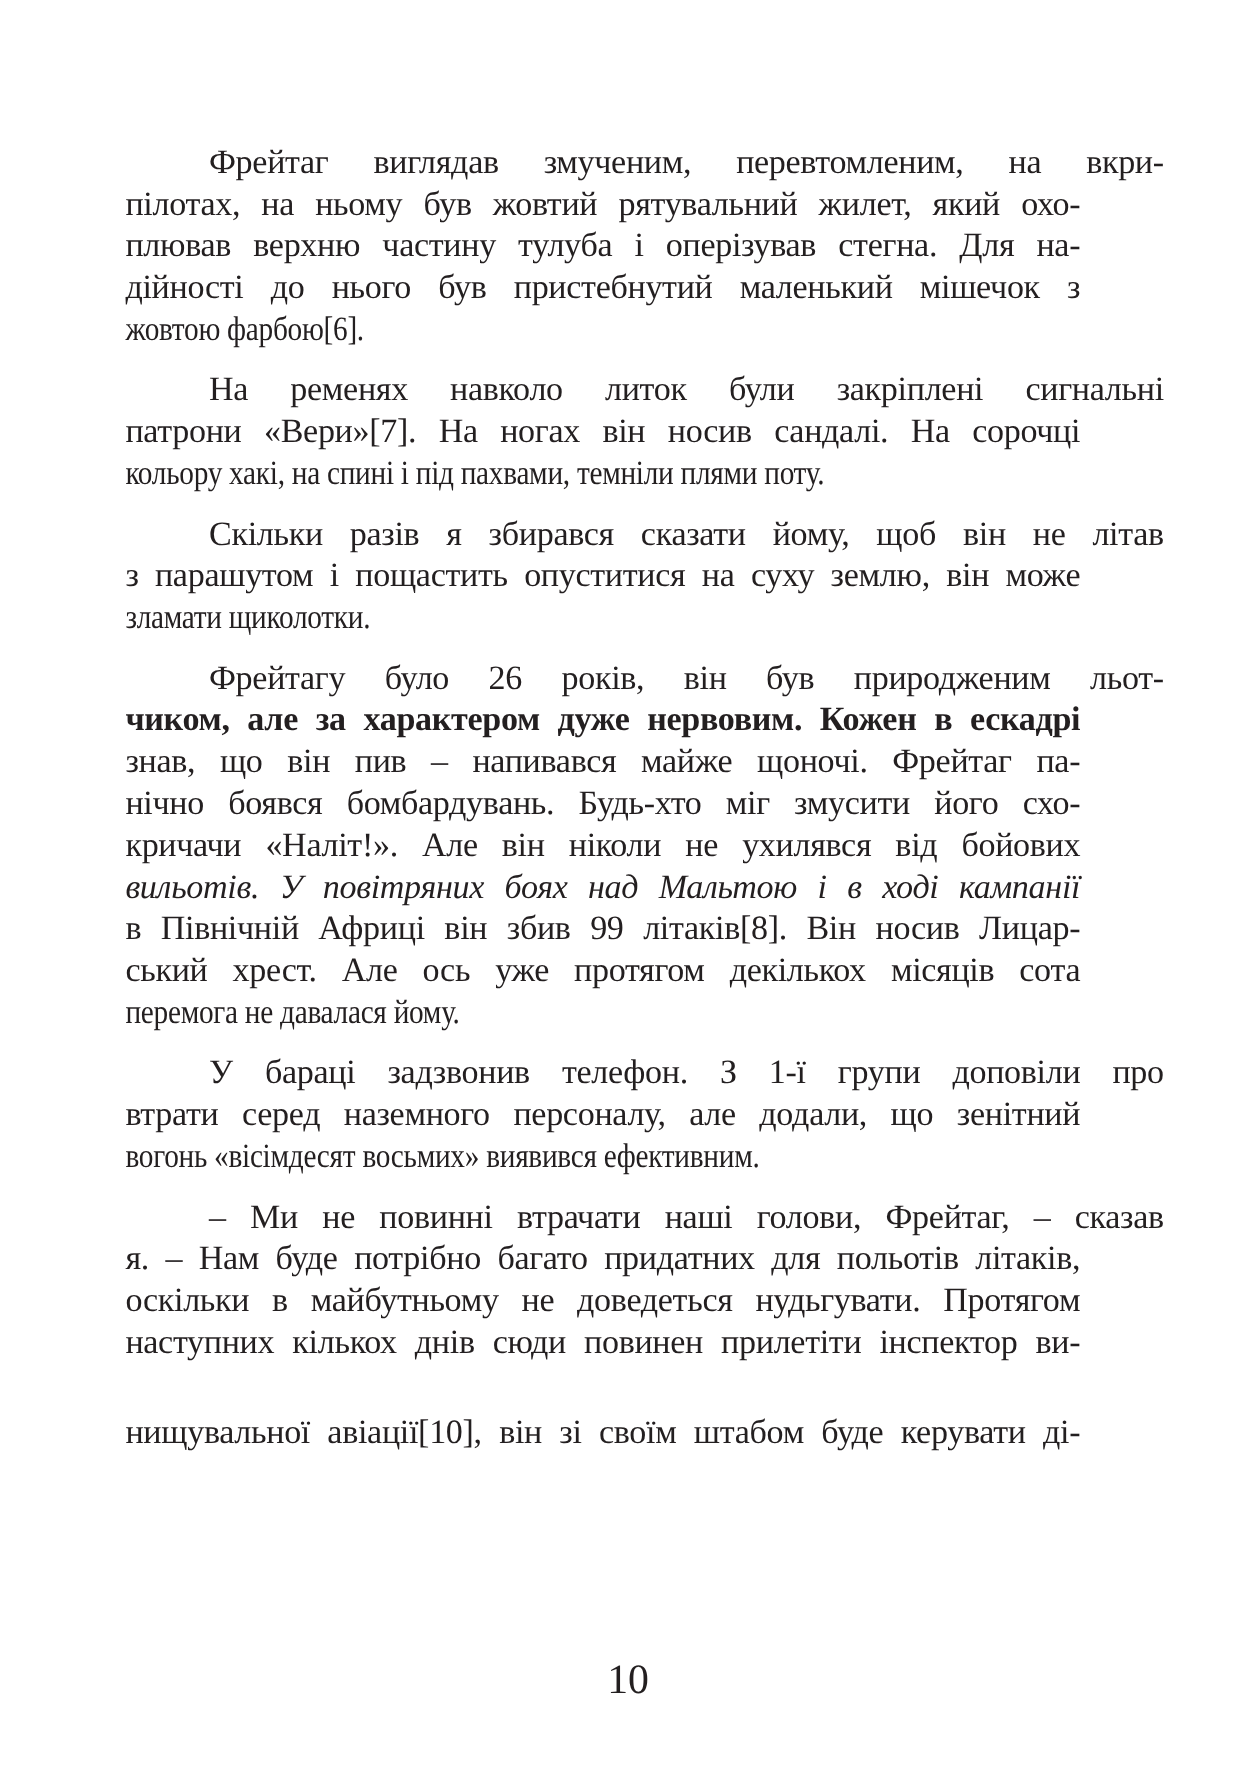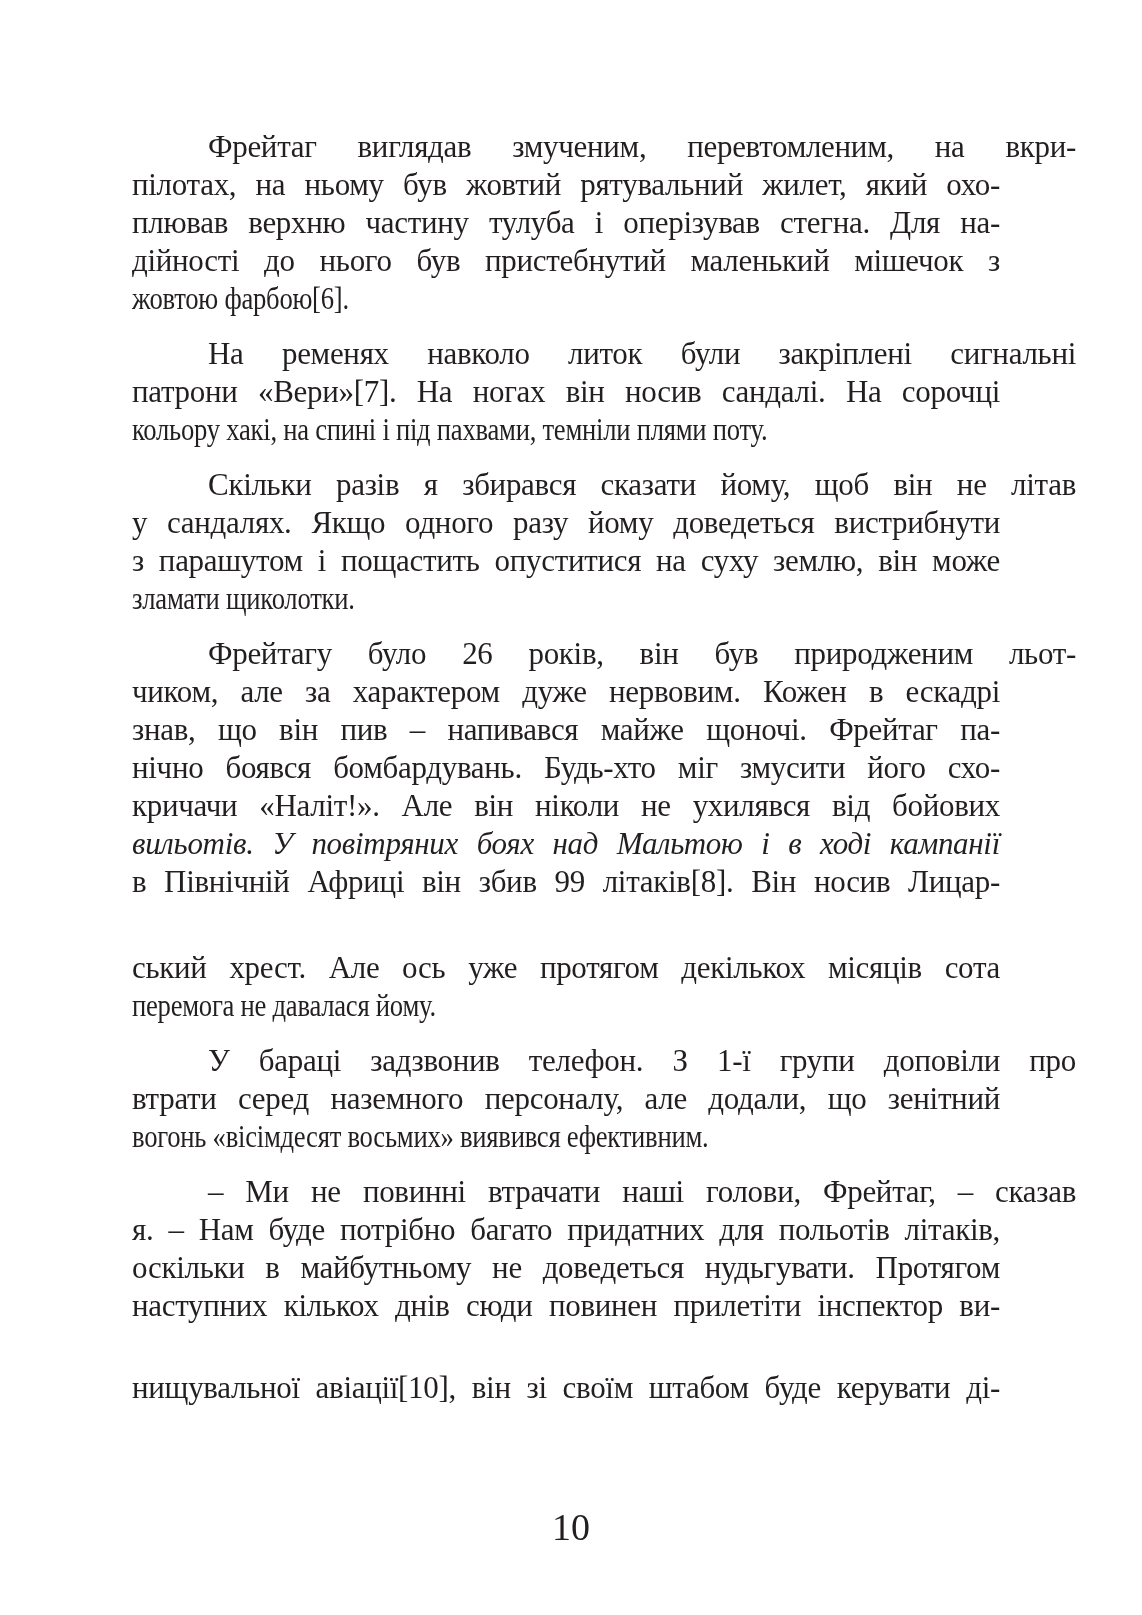--- a/index.html
+++ b/index.html
@@ -10,21 +10,21 @@
     body {
       width: 1142px;
       height: 1615px;
       position: relative;
       overflow: hidden;
       font-family: "Liberation Serif", "DejaVu Serif", serif;
       color: #231f20;
     }
     .page {
       position: absolute;
-      left: 132px;
+      left: 114px;
       top: 128px;
       width: 868px;
     }
     .para {
       margin: 0 0 17px 0;
     }
     .line {
       display: block;
       height: 38px;
       line-height: 38px;
@@ -66,34 +66,33 @@
   </p>
 
   <p class="para">
     <span class="line first" style="transform: scaleX(1); width: 868px; padding-left: 76px;">На ременях навколо литок були закріплені сигнальні</span>
     <span class="line" style="transform: scaleX(1); width: 868px;">патрони «Вери»[7]. На ногах він носив сандалі. На сорочці</span>
     <span class="line last" style="transform: scaleX(0.86); width: 1009.3px; text-align-last: left; text-align: left;">кольору хакі, на спині і під пахвами, темніли плями поту.</span>
   </p>
 
   <p class="para">
     <span class="line first" style="transform: scaleX(1); width: 868px; padding-left: 76px;">Скільки разів я збирався сказати йому, щоб він не літав</span>
-    <span class="line" style="transform: scaleX(1); width: 868px;">у сандалях. Якщо одного разу йому доведеться вистрибнути</span>
     <span class="line" style="transform: scaleX(1); width: 868px;">з парашутом і пощастить опуститися на суху землю, він може</span>
     <span class="line last" style="transform: scaleX(0.86); width: 1009.3px; text-align-last: left; text-align: left;">зламати щиколотки.</span>
   </p>
 
   <p class="para">
     <span class="line first" style="transform: scaleX(1); width: 868px; padding-left: 76px;">Фрейтагу було 26 років, він був природженим льот-</span>
-    <span class="line" style="transform: scaleX(1); width: 868px;">чиком, але за характером дуже нервовим. Кожен в ескадрі</span>
+    <span class="line" style="transform: scaleX(1); width: 868px; font-weight: bold;">чиком, але за характером дуже нервовим. Кожен в ескадрі</span>
     <span class="line" style="transform: scaleX(1); width: 868px;">знав, що він пив – напивався майже щоночі. Фрейтаг па-</span>
     <span class="line" style="transform: scaleX(1); width: 868px;">нічно боявся бомбардувань. Будь-хто міг змусити його схо-</span>
     <span class="line" style="transform: scaleX(1); width: 868px;">кричачи «Наліт!». Але він ніколи не ухилявся від бойових</span>
     <span class="line" style="transform: scaleX(1); width: 868px; font-style: italic;">вильотів. У повітряних боях над Мальтою і в ході кампанії</span>
     <span class="line" style="transform: scaleX(1); width: 868px;">в Північній Африці він збив 99 літаків[8]. Він носив Лицар-</span>
-    <span class="line" style="transform: scaleX(1); width: 868px; margin-top: 48px;">ський хрест. Але ось уже протягом декількох місяців сота</span>
+    <span class="line" style="transform: scaleX(1); width: 868px;">ський хрест. Але ось уже протягом декількох місяців сота</span>
     <span class="line last" style="transform: scaleX(0.86); width: 1009.3px; text-align-last: left; text-align: left;">перемога не давалася йому.</span>
   </p>
 
   <p class="para">
     <span class="line first" style="transform: scaleX(1); width: 868px; padding-left: 76px;">У бараці задзвонив телефон. З 1-ї групи доповіли про</span>
     <span class="line" style="transform: scaleX(1); width: 868px;">втрати серед наземного персоналу, але додали, що зенітний</span>
     <span class="line last" style="transform: scaleX(0.86); width: 1009.3px; text-align-last: left; text-align: left;">вогонь «вісімдесят восьмих» виявився ефективним.</span>
   </p>
 
   <p class="para">

